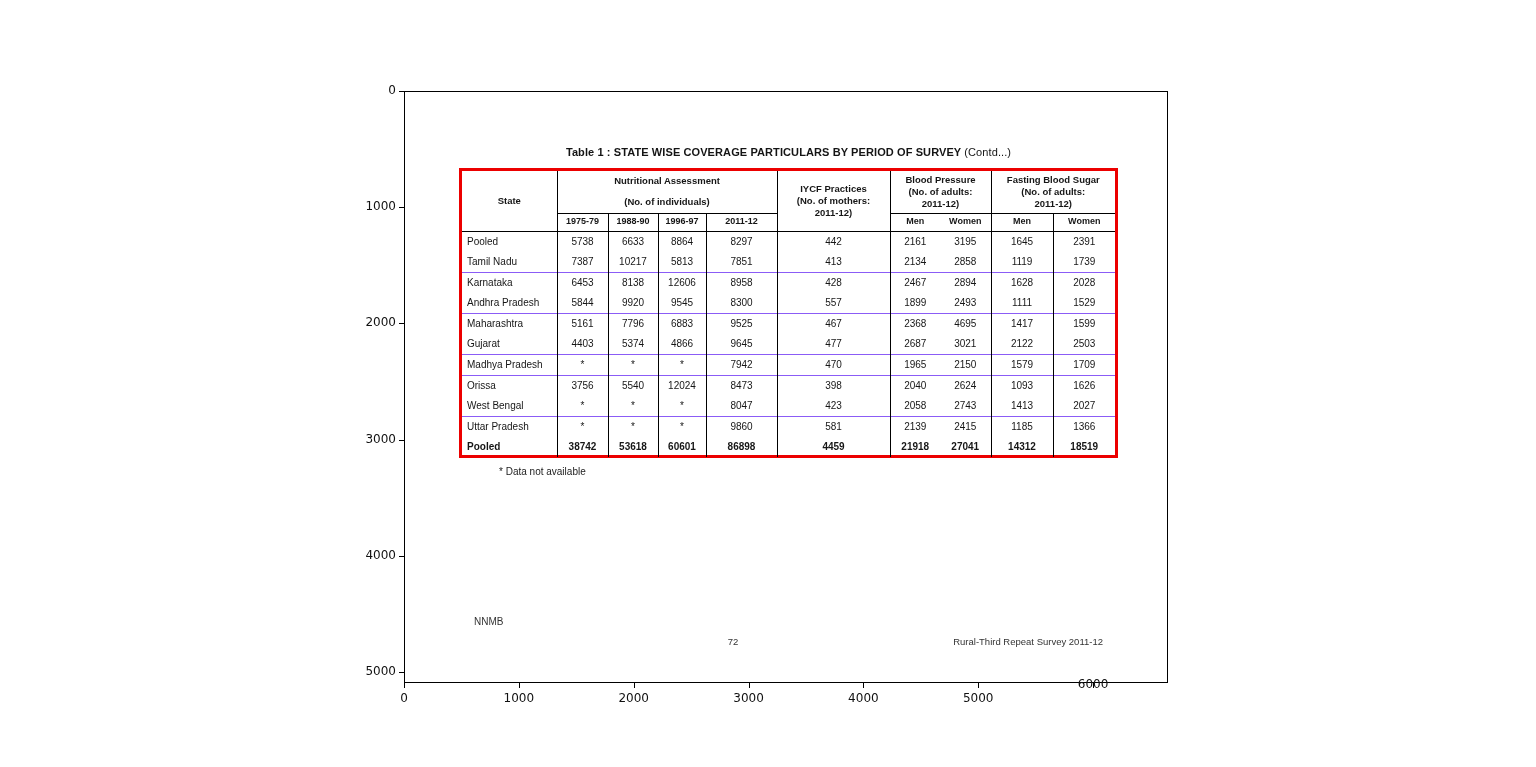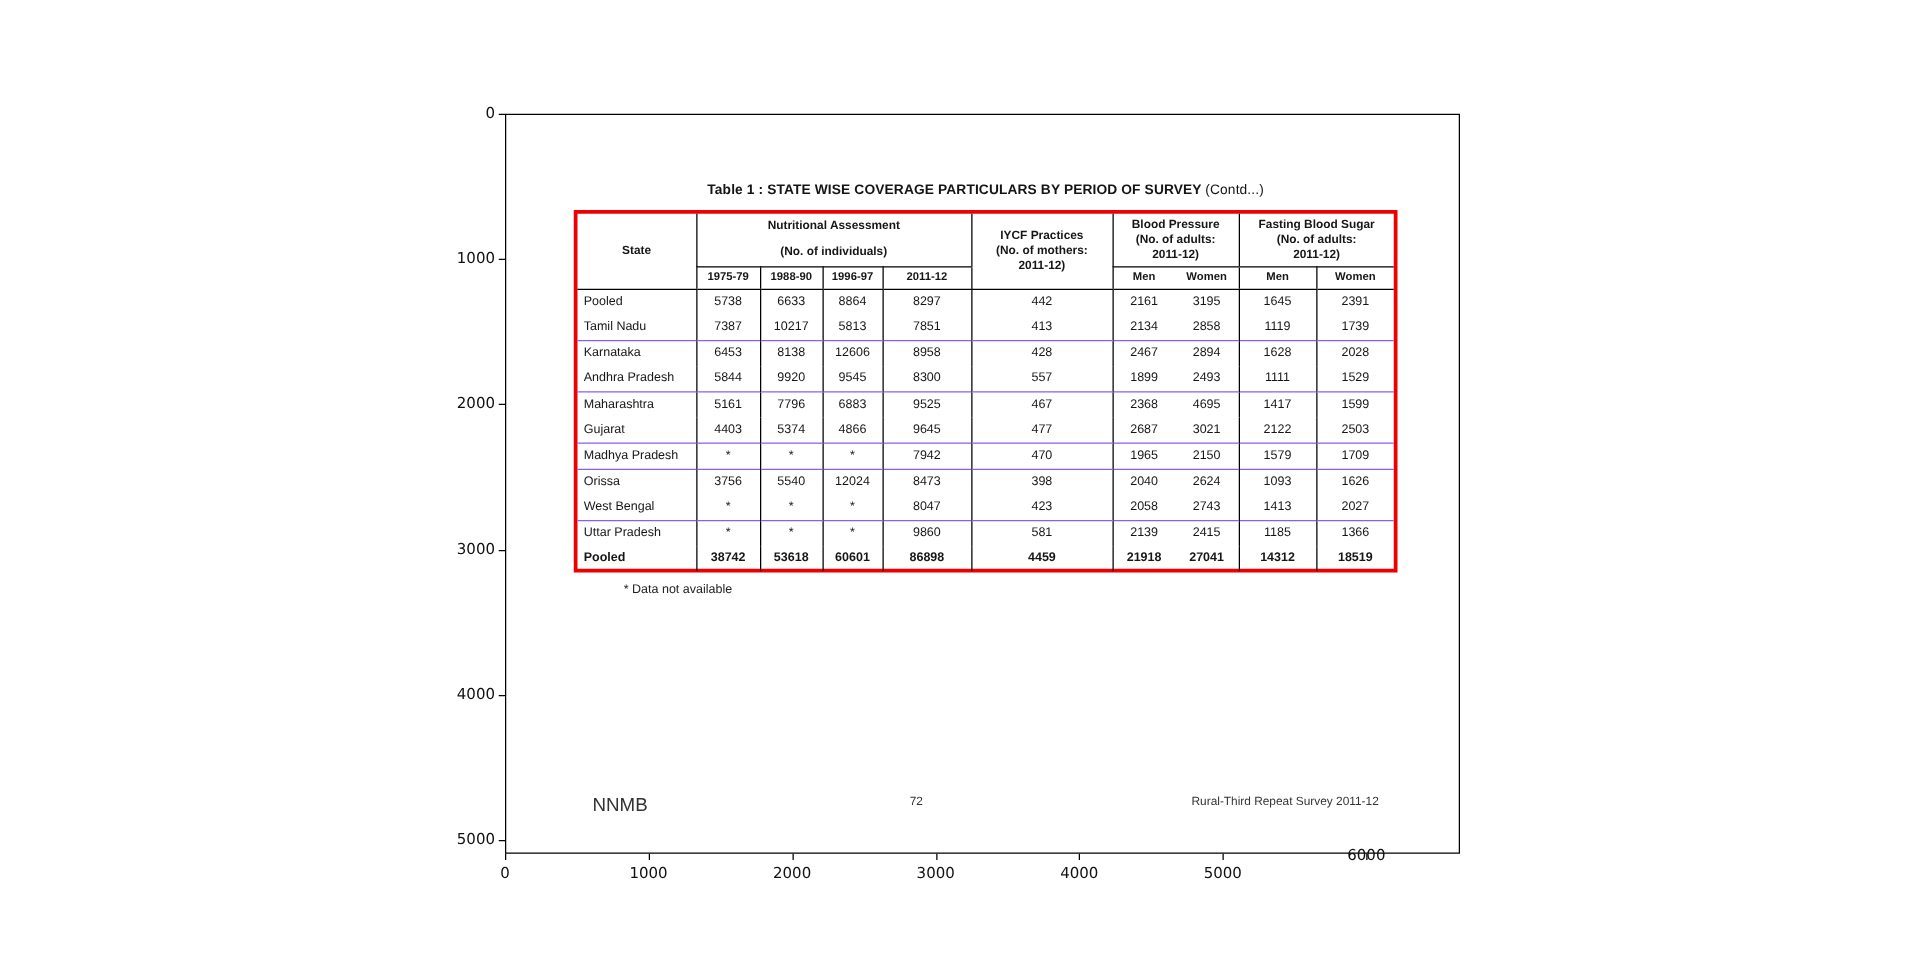--- a/index.html
+++ b/index.html
@@ -47,21 +47,21 @@
   table.cov thead .grp-top{height:42px;}
   table.cov thead .yr-row th{height:17px; font-size:9px;}
   table.cov tbody td{font-size:10px; height:20px;}
   table.cov tbody tr.gs td{border-top:1px solid #8b5cf6;}
   table.cov tbody td.state{text-align:left; padding-left:5px;}
   table.cov tbody tr.bold td{font-weight:bold;}
   .hdr-gap{margin-top:9px;text-align:center;}
   .footnote{
     position:absolute; left:487px; top:466px; font-size:10px; color:#222;margin-left:12px;
   }
-  .footer-left{position:absolute; left:474px; top:636px; font-size:15px; color:#333;}
+  .footer-left{position:absolute; left:474px; top:616px; font-size:10px; color:#333;}
   .footer-center{position:absolute; left:703px; top:636px; width:60px; text-align:center; font-size:9.5px; color:#333;}
   .footer-right{position:absolute; left:903px; top:636px; width:200px; text-align:right; font-size:9.5px; color:#333;}
 </style>
 </head>
 <body>
 
 <div id="canvas">
 
   <div class="axes"></div>
   <div id="ticks">

